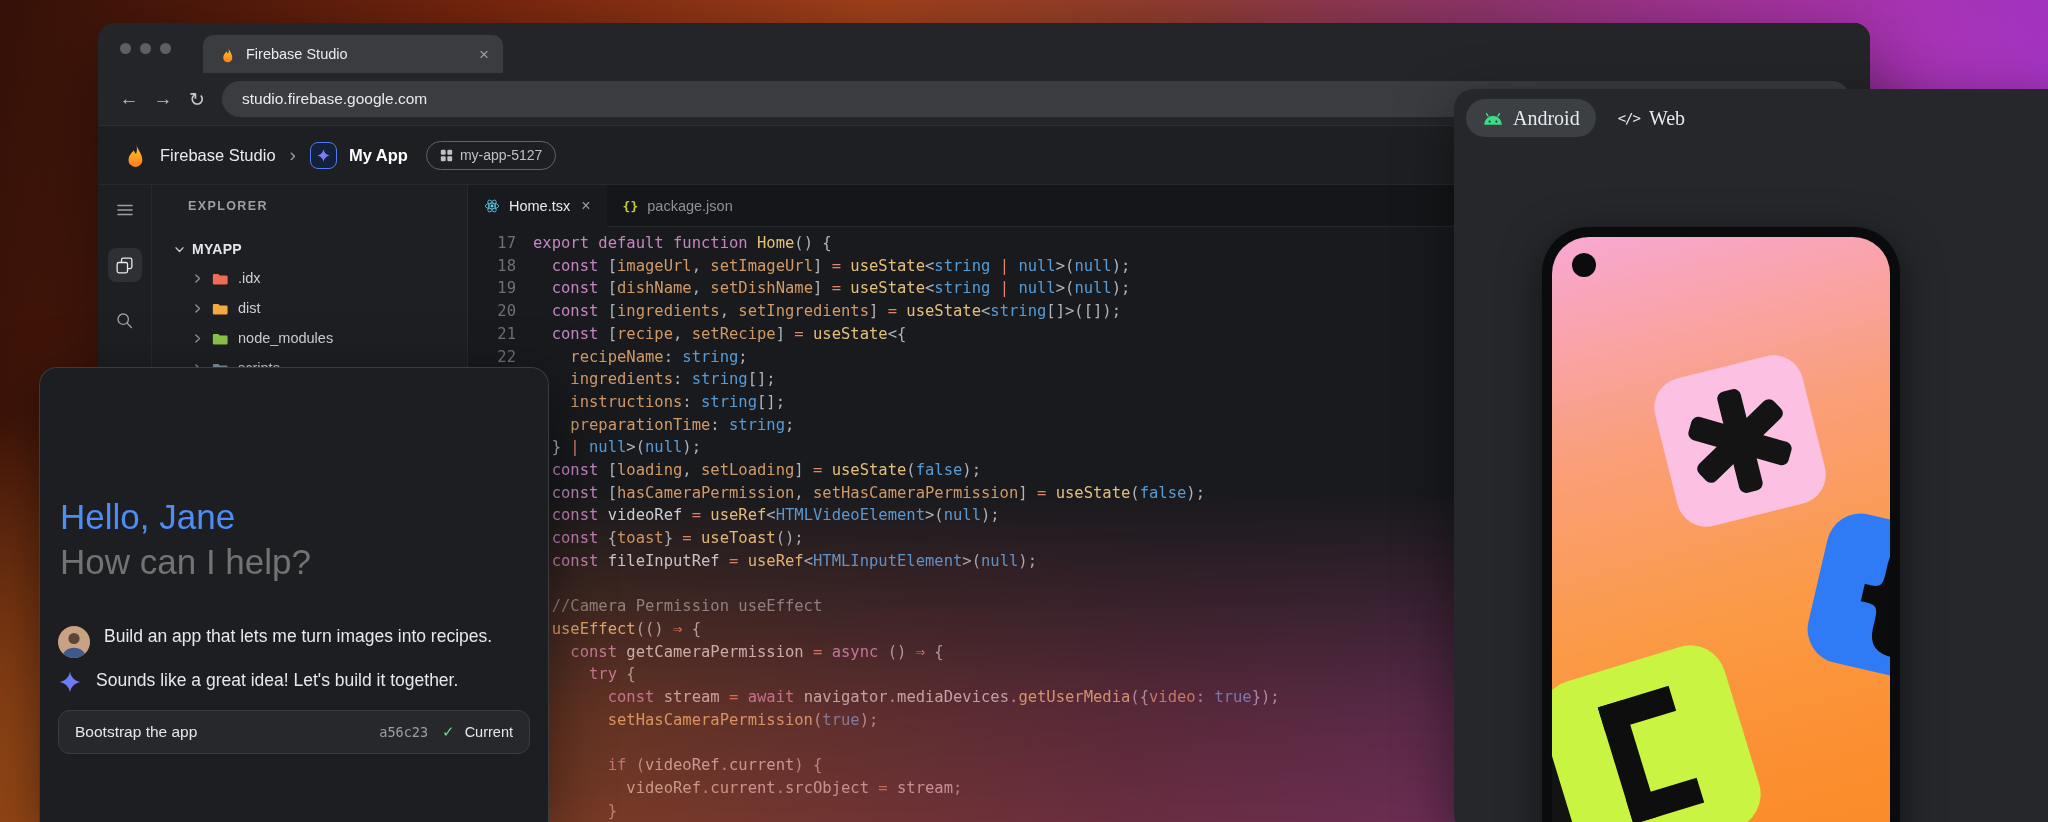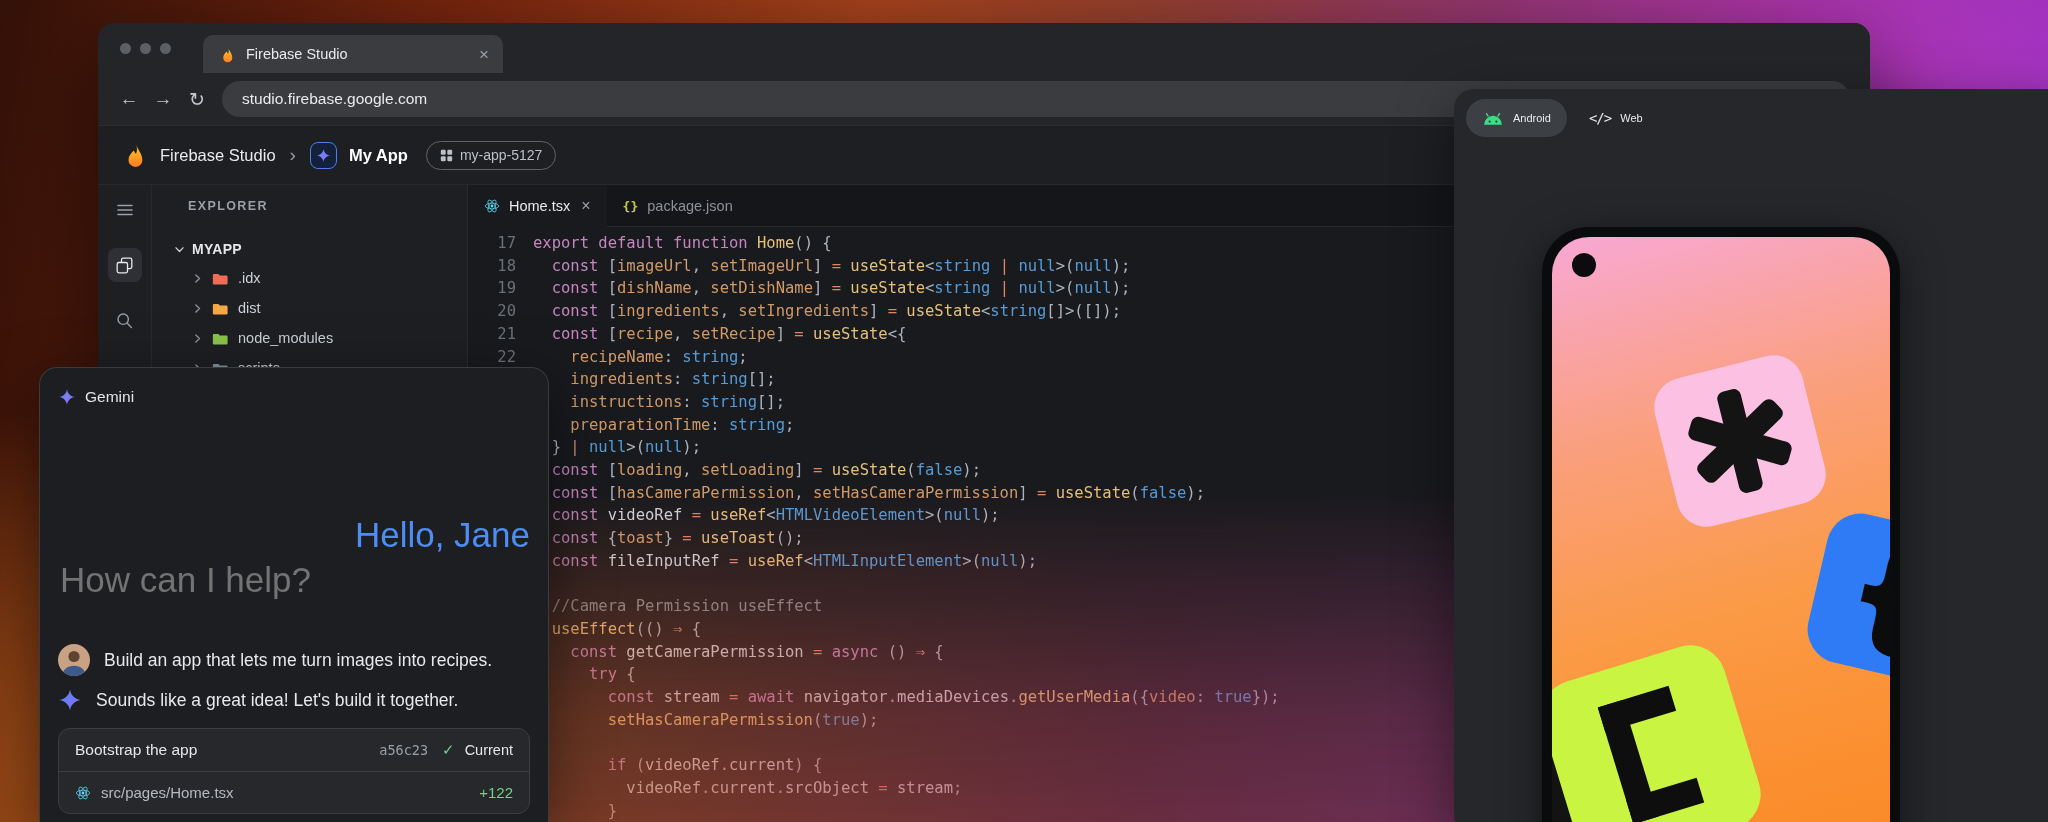--- a/index.html
+++ b/index.html
@@ -85,23 +85,23 @@
     -webkit-mask-image:linear-gradient(to bottom, transparent 57%, rgba(0,0,0,.75) 84%, #000 100%);
     mask-image:linear-gradient(to bottom, transparent 57%, rgba(0,0,0,.75) 84%, #000 100%);}
 
   
   .gemini{position:absolute;left:39px;top:367px;width:510px;height:456px;background:#1d1e21;
     border:1px solid #3a3c40;border-bottom:none;border-radius:18px 18px 0 0;z-index:20;
     box-shadow:0 18px 60px rgba(0,0,0,.5);padding:20px 18px 0;}
   .g-header{display:flex;align-items:center;gap:9px;}
   .g-header span{font-size:15.5px;color:#e1e3e6;}
   .g-greet{margin:106px 0 0 2px;font-size:35px;line-height:45px;font-weight:500;}
-  .g-greet .l1{color:#4e8df6;text-align:right;}
+  .g-greet .l1{color:#4e8df6;}
   .g-greet .l2{color:#737373;}
-  .g-row{display:flex;align-items:center;gap:14px;}
+  .g-row{display:flex;gap:14px;}
   .g-row.user{margin-top:42px;}
   .g-row.ai{margin-top:12px;}
   .g-row p{font-size:17.5px;color:#e6e8ea;margin:0;}
   .avatar{width:32px;height:32px;border-radius:50%;overflow:hidden;flex:0 0 32px;}
   .star18{width:18px;height:18px;}
   .star24{width:24px;height:24px;flex:0 0 24px;}
   .g-card{margin-top:16px;background:#26282c;border:1px solid #3b3d42;border-radius:12px;}
   .g-card-head{display:flex;align-items:center;gap:10px;padding:12px 16px;}
   .gc-title{font-size:15.5px;color:#e4e6e9;font-weight:500;flex:1;}
   .gc-commit{font-family:"DejaVu Sans Mono",monospace;font-size:13.5px;color:#9aa0a6;}
@@ -111,21 +111,21 @@
   .gc-file{font-size:15px;color:#b6bac0;flex:1;}
   .gc-diff{font-size:15px;color:#6dd58c;}
   .react16{width:16px;height:16px;}
 
   
   .preview{position:absolute;left:1454px;top:89px;width:612px;height:745px;background:#26272b;
     border-radius:20px;z-index:10;box-shadow:0 18px 60px rgba(0,0,0,.45);padding:10px 0 0 12px;}
   .pv-toggle{display:flex;align-items:center;gap:6px;}
   .pv-btn{height:38px;display:flex;align-items:center;gap:9px;padding:0 16px;border-radius:19px;}
   .pv-btn.active{background:#3c3f44;}
-  .pv-btn .lbl{font-size:11px;color:#e8eaed;font-weight:500;}
+  .pv-btn .lbl{font-size:20px;color:#e8eaed;font-weight:500;font-family:Liberation Serif, serif;}
   .pv-web-ico{font-size:14px;color:#e8eaed;font-family:"DejaVu Sans Mono",monospace;letter-spacing:-1px;}
 
   .phone{margin:90px 0 0 76px;width:358px;height:700px;background:#0a0b0d;border-radius:46px;
     padding:10px;box-shadow:0 10px 40px rgba(0,0,0,.5);}
   .screen{width:100%;height:100%;border-radius:37px;position:relative;overflow:hidden;
     background:linear-gradient(165deg,#f8a8d4 0%,#fa9f7a 30%,#fb9a46 55%,#fb8e2e 80%,#fb8724 100%);}
   .punch{position:absolute;left:20px;top:16px;width:24px;height:24px;border-radius:50%;background:#0c0c0e;}
   .tile{position:absolute;display:grid;place-items:center;}
   .tile.pink{left:112px;top:128px;width:152px;height:152px;background:#fbc0e2;border-radius:30px;transform:rotate(-14deg);}
   .tile.blue{left:264px;top:285px;width:152px;height:152px;background:#2f7bf5;border-radius:34px;transform:rotate(13deg);z-index:2;}
@@ -418,32 +418,20 @@
             </div>
           </div>
       </div>
 
     </div>
 
     <div class="fade"></div>
   </div>
 
   <div class="gemini">
-    <div class="g-header">
-      <svg class="star18" viewBox="0 0 24 24">
-        <defs>
-            <linearGradient id="g2" x1="0" y1="0" x2="1" y2="1">
-          <stop offset="0" stop-color="#5b8ef7"></stop>
-              <stop offset="1" stop-color="#9a6bf9"></stop>
-            </linearGradient>
-          </defs>
-        <path d="M12 1.5c.7 5.6 4.9 9.8 10.5 10.5C16.9 12.7 12.7 16.9 12 22.5 11.3 16.9 7.1 12.7 1.5 12 7.1 11.3 11.3 7.1 12 1.5z" fill="url(#g2)"></path>
-      </svg>
-      <span>Gemini</span>
-    </div>
 
     <div class="g-greet">
       <div class="l1">Hello, Jane</div>
       <div class="l2">How can I help?</div>
     </div>
 
     <div class="g-row user">
       <span class="avatar">
         <svg viewBox="0 0 32 32" width="32" height="32">
           <rect width="32" height="32" fill="#c9a183"></rect>
@@ -466,32 +454,20 @@
       </svg>
       <p>Sounds like a great idea! Let's build it together.</p>
     </div>
 
     <div class="g-card">
       <div class="g-card-head">
         <span class="gc-title">Bootstrap the app</span>
         <span class="gc-commit">a56c23</span>
         <span class="gc-check">✓</span>
         <span class="gc-current">Current</span>
-      </div>
-      <div class="g-card-file">
-        <svg class="react16" viewBox="0 0 24 24">
-          <circle cx="12" cy="12" r="2.1" fill="#61dafb"></circle>
-          <g fill="none" stroke="#61dafb" stroke-width="1.1">
-            <ellipse cx="12" cy="12" rx="10" ry="4.2"></ellipse>
-            <ellipse cx="12" cy="12" rx="10" ry="4.2" transform="rotate(60 12 12)"></ellipse>
-            <ellipse cx="12" cy="12" rx="10" ry="4.2" transform="rotate(120 12 12)"></ellipse>
-          </g>
-        </svg>
-        <span class="gc-file">src/pages/Home.tsx</span>
-        <span class="gc-diff">+122</span>
       </div>
     </div>
   </div>
 
   <div class="preview">
     <div class="pv-toggle">
       <div class="pv-btn active">
         <svg width="22" height="15" viewBox="0 0 24 16">
           <g fill="none" stroke="#3ddc84" stroke-width="1.5" stroke-linecap="round">
             <path d="M6.6 5.4 4.9 2.6"></path>

